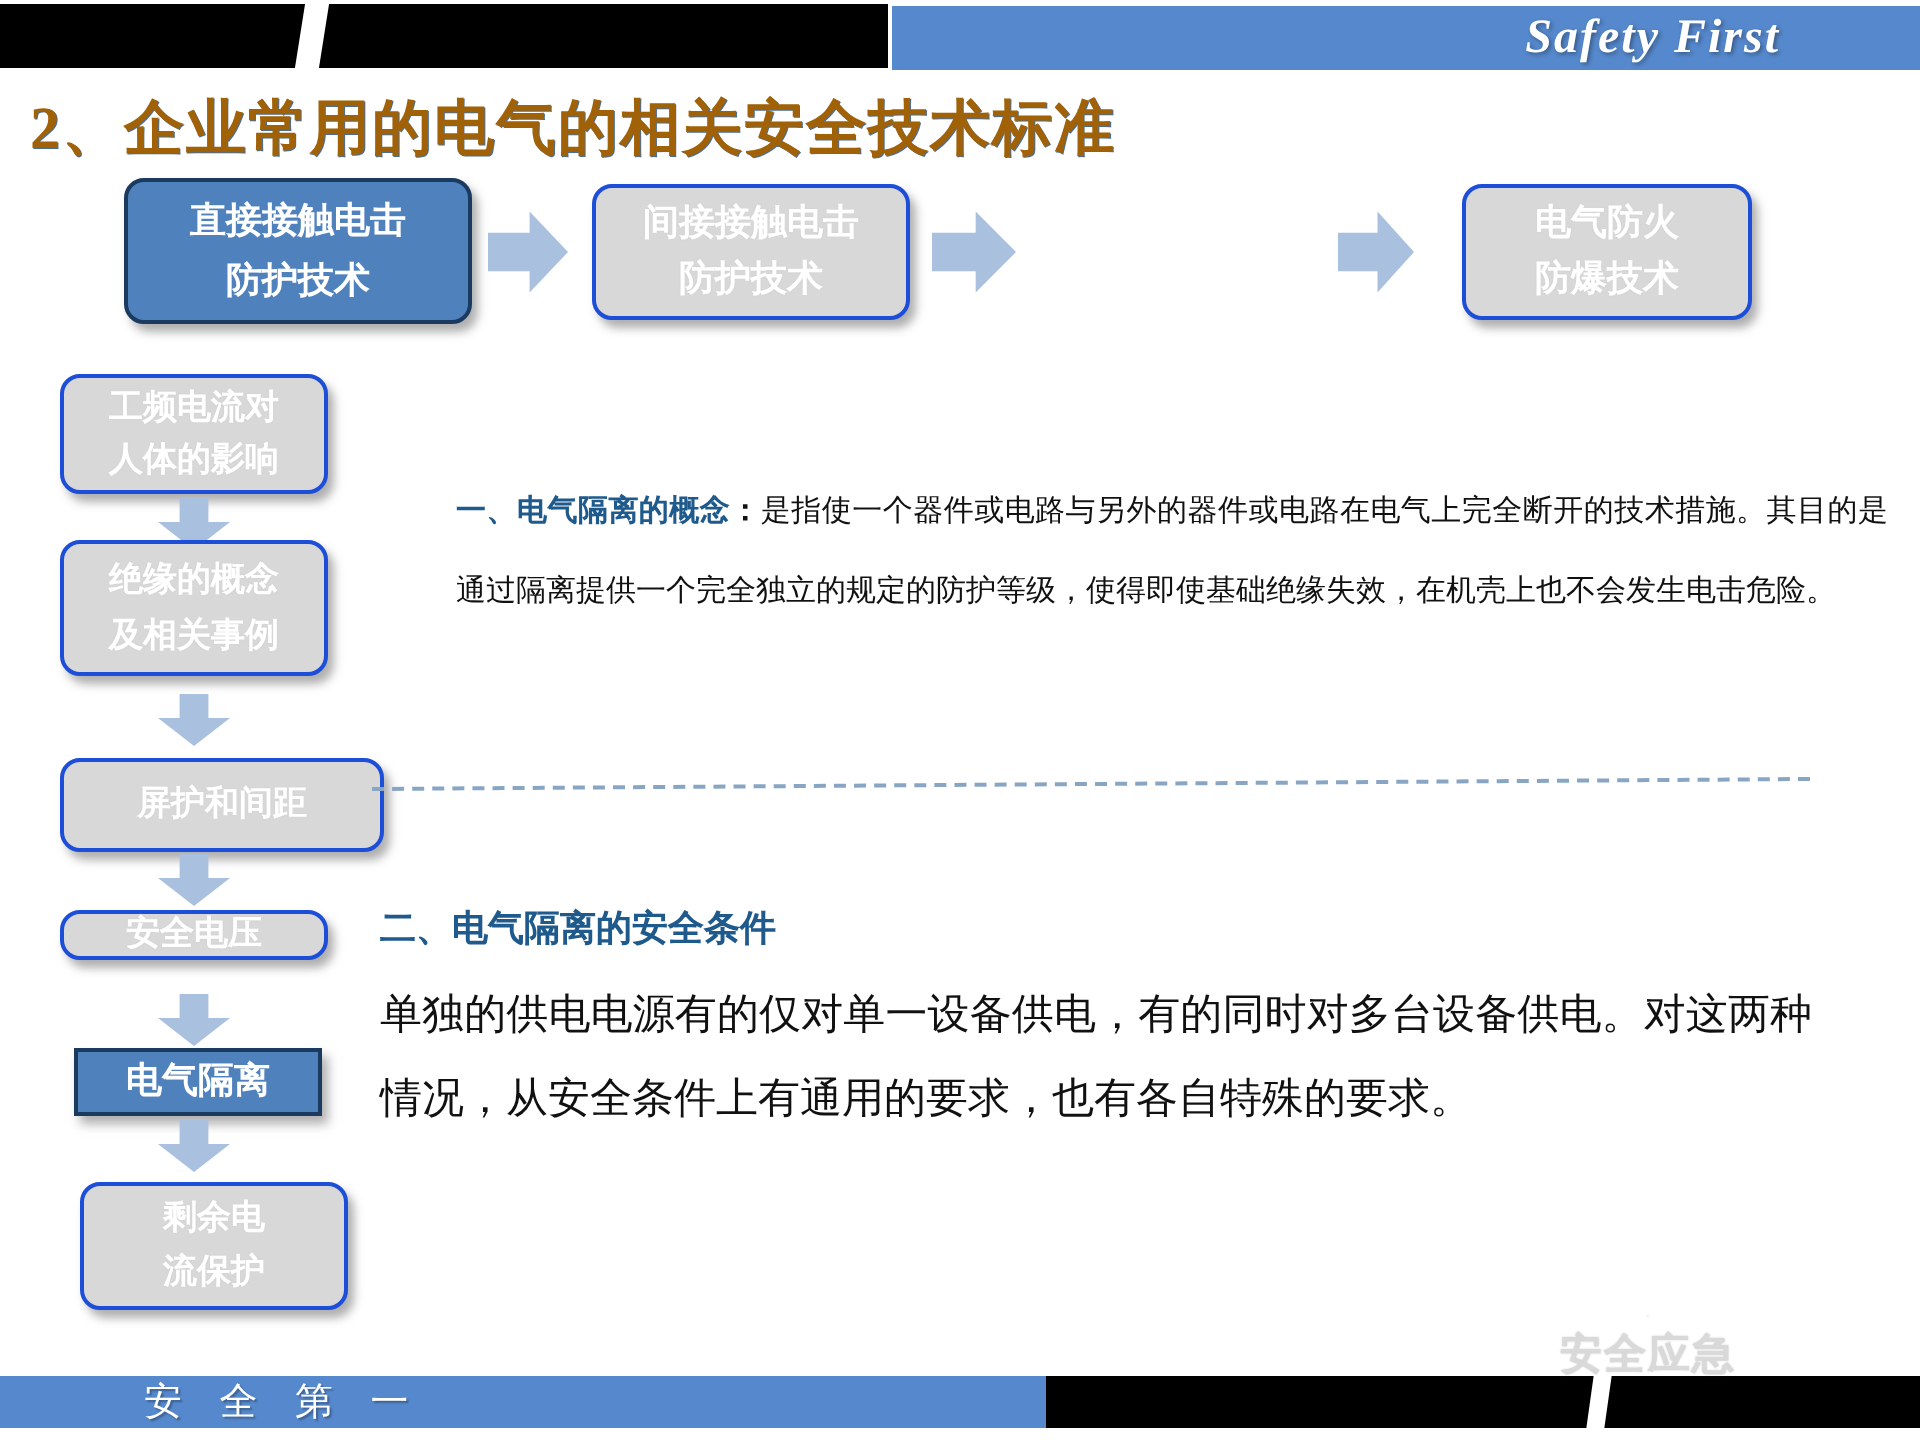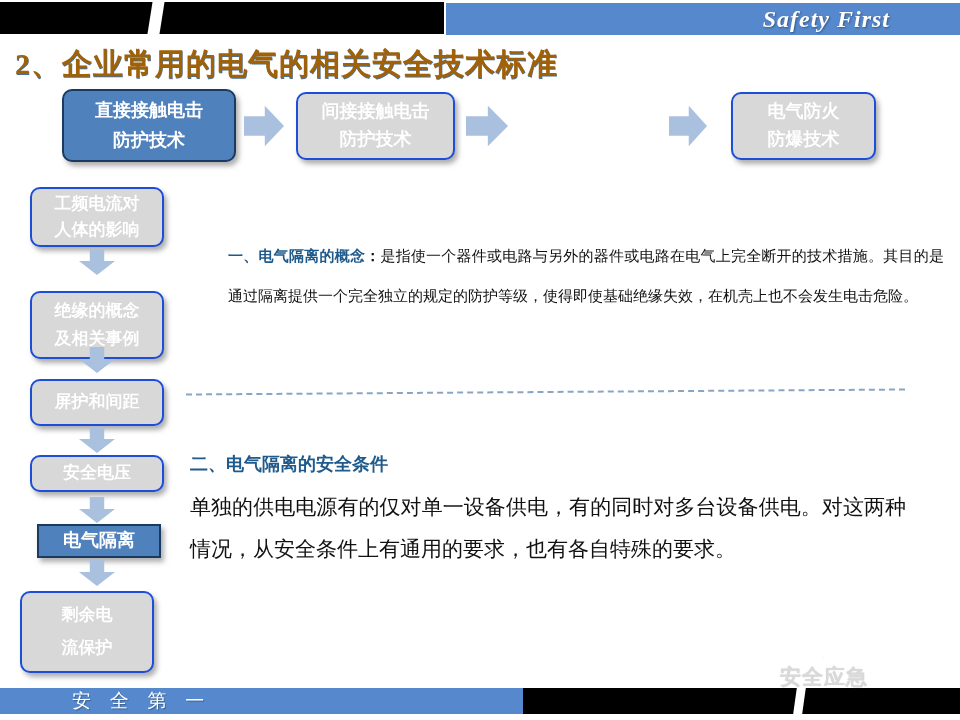--- a/index.html
+++ b/index.html
@@ -84,38 +84,38 @@
   <div class="fbox gray" style="left:731px; top:92px; width:145px; height:68px;">
     <span>电气防火</span>
     <span>防爆技术</span>
   </div>
 
   <div class="fbox gray sbox" style="left:30px; top:187px; width:134px; height:60px;">
     <span>工频电流对</span>
     <span>人体的影响</span>
   </div>
   <div class="arrow-down" style="left:79px; top:249px; width:36px; height:26px;"></div>
-  <div class="fbox gray sbox" style="left:30px; top:291px; width:134px; height:68px;">
+  <div class="fbox gray sbox" style="left:30px; top:270px; width:134px; height:68px;">
     <span>绝缘的概念</span>
     <span>及相关事例</span>
   </div>
   <div class="arrow-down" style="left:79px; top:347px; width:36px; height:26px;"></div>
-  <div class="fbox gray sbox" style="left:30px; top:379px; width:134px; height:47px;text-align:right;">
+  <div class="fbox gray sbox" style="left:30px; top:379px; width:162px; height:47px;text-align:right;">
     <span>屏护和间距</span>
   </div>
   <div class="arrow-down" style="left:79px; top:427px; width:36px; height:26px;"></div>
-  <div class="fbox gray sbox" style="left:30px; top:455px; width:134px; height:37px;">
+  <div class="fbox gray sbox" style="left:30px; top:455px; width:134px; height:25px;">
     <span>安全电压</span>
   </div>
   <div class="arrow-down" style="left:79px; top:497px; width:36px; height:26px;"></div>
   <div class="fbox blue sbox active" style="left:37px; top:524px; width:124px; height:34px;">
     <span>电气隔离</span>
   </div>
   <div class="arrow-down" style="left:79px; top:560px; width:36px; height:26px;"></div>
-  <div class="fbox gray sbox" style="left:20px; top:591px; width:134px; height:82px;">
+  <div class="fbox gray sbox" style="left:40px; top:591px; width:134px; height:64px;">
     <span>剩余电</span>
     <span>流保护</span>
   </div>
 
   <div class="sec1"><span class="sec-head">一、电气隔离的概念</span><span class="sec-colon">：</span><span>是指使一个器件或电路与另外的器件或电路在电气上完全断开的技术措施。其目的是通过隔离提供一个完全独立的规定的防护等级，使得即使基础绝缘失效，在机壳上也不会发生电击危险。</span></div>
 
   <div class="dashline"></div>
 
   <div class="sec2-head">二、电气隔离的安全条件</div>
   <div class="sec2-body">单独的供电电源有的仅对单一设备供电，有的同时对多台设备供电。对这两种情况，从安全条件上有通用的要求，也有各自特殊的要求。</div>

